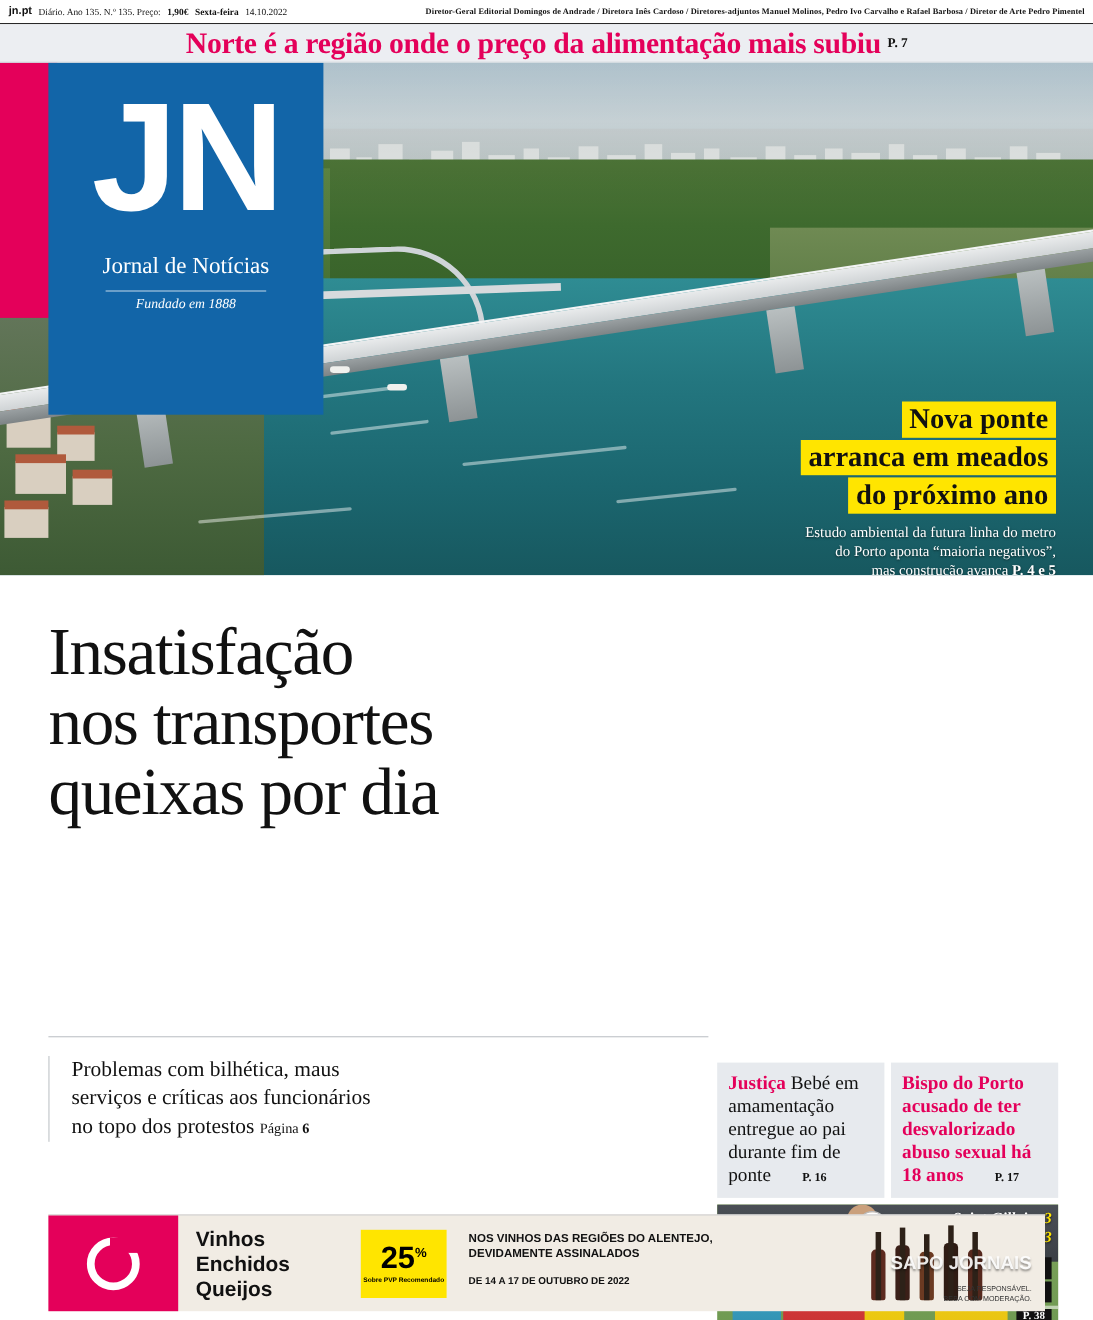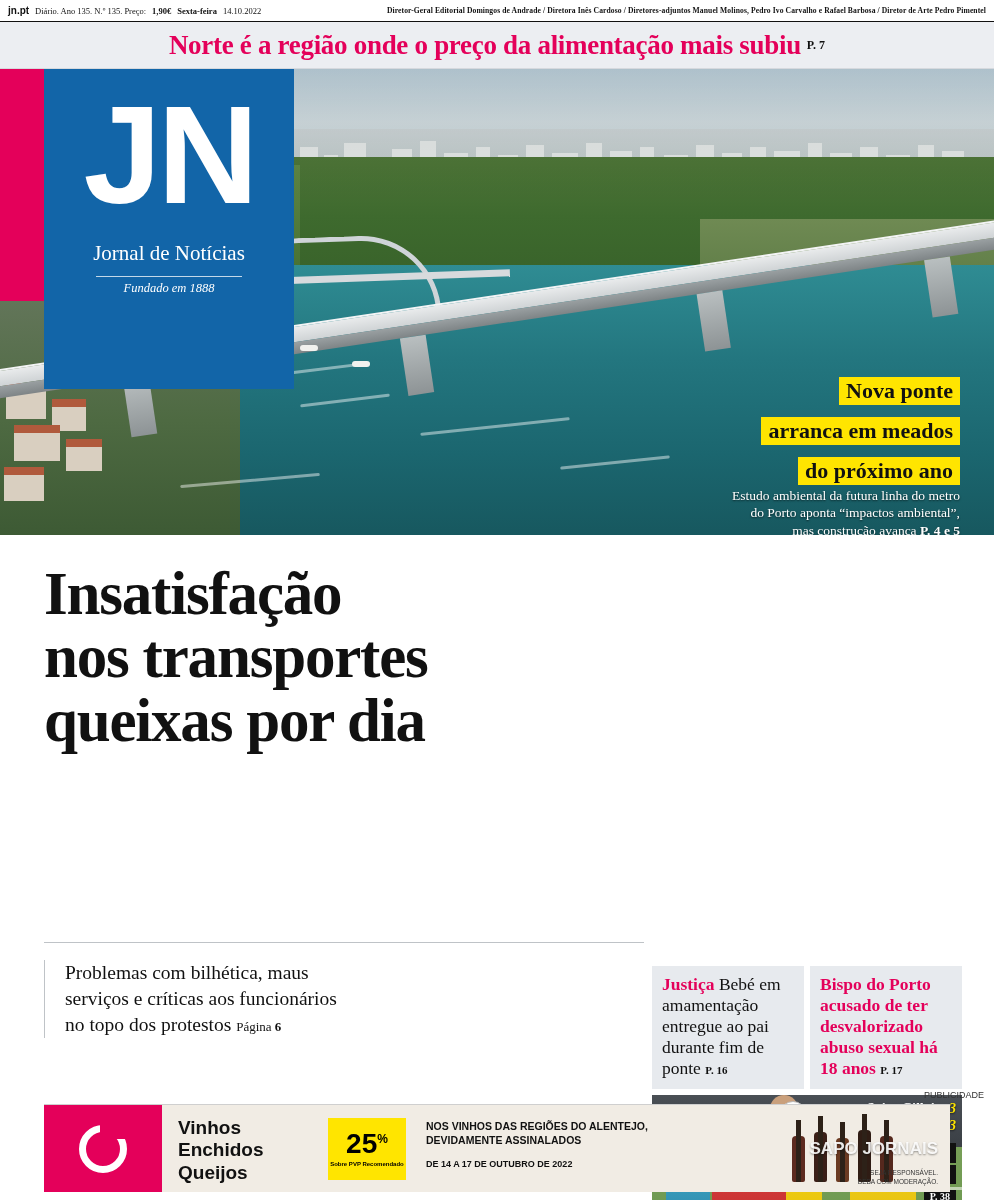--- a/index.html
+++ b/index.html
@@ -22,21 +22,21 @@
     color:#111;
     gap: 6px;
     white-space: nowrap;
   }
   .topbar .site { font-weight:bold; font-size:10px; font-family:"Liberation Sans", sans-serif;}
   .topbar .meta { font-size:8.5px; }
   .topbar .staff { margin-left:auto; font-size:7.6px; font-weight:bold; letter-spacing:0.1px;text-align:center; }
 
   
   .pinkstrip {
-    height: 47px;
+    height: 35px;
     background:#eceef2;
     display:flex; align-items:center; justify-content:center;
     border-bottom: 1px solid #d6d9de;
   }
   .pinkstrip h1 {
     font-size: 27px; color:#e4005a; font-weight:bold; letter-spacing:-0.3px;
   }
   .pinkstrip .pg { font-size:12px; color:#111; margin-left:6px; font-weight:bold;}
 
   
@@ -147,50 +147,50 @@
   }
   .logo-blue .founded {
     font-size:12.5px; font-style:italic; margin-top:10px; border-top:1px solid rgba(255,255,255,.75);
     display:inline-block; padding-top:4px; padding-left:28px; padding-right:28px;
   }
 
   
   .yellow-wrap { position:absolute; right:34px; top:308px; width:326px; z-index:8; text-align:right;}
   .yellow-wrap .ln {
     display:inline-block; background:#ffe500; color:#111; font-weight:bold;
-    font-size:22px; line-height:1.14; padding:1px 7px 2px 7px; margin-bottom:12px;
+    font-size:26px; line-height:1.14; padding:1px 7px 2px 7px; margin-bottom:2px;
   }
   .yellow-sub {
     position:absolute; right:34px; top:418px; width:330px; text-align:right; z-index:8;
     color:#fff; font-size:13.5px; line-height:1.28; text-shadow: 0 1px 2px rgba(0,0,0,.65);
   }
   .yellow-sub b { font-weight:bold; }
 
   
   .mainwrap { position:absolute; left:0; top:466px; width:994px; height:620px; }
   .leftcol { position:absolute; left:44px; top:96px; width:600px; }
   .leftcol h2 {
-    font-size: 61px; line-height: 1.04; letter-spacing:-1.2px; color:#111; font-weight:bold;
+    font-size: 61px; line-height: 1.04; letter-spacing:-1.2px; color:#111; font-weight:normal;
   }
   .rule-left { position:absolute; left:44px; top:476px; width:600px; height:1px; background:#bfc3c7;}
   .decks { position:absolute; left:44px; top:494px; width:600px; display:flex; gap:0; }
   .deck { font-size:19.5px; line-height:1.33; color:#111; }
   .deck.a { width:292px; padding-right:16px; }
   .deck.b { width:300px; padding-left:20px; border-left:1px solid #bfc3c7; }
   .deck .pg { font-size:13px; }
   .deck .pg b { font-weight:bold; }
 
   
   .rail { position:absolute; left:652px; top:500px; width:310px; }
   .rail-top { display:flex; gap:6px; }
   .box-grey {
     background:#e7eaee; padding:8px 10px 10px 10px; font-size:17.5px; line-height:1.2; color:#111;
   }
   .box-grey .kicker { color:#e4005a; font-weight:bold; }
-  .box-grey .pg { font-size:11px; font-weight:bold; }
+  .box-grey .pg { font-size:11px; font-weight:bold;margin-left:24px; }
   .rail-top .b1 { width:152px; }
   .rail-top .b2 { width:152px; color:#e4005a; font-weight:bold; }
 
   .sportphoto {
     margin-top:6px; width:310px; height:202px; position:relative; overflow:hidden;
     background: linear-gradient(#7fa35c 0%, #6f9a52 55%, #8db468 100%);
   }
   .sportphoto .pitchline {
     position:absolute; left:0; width:310px; height:3px; background:rgba(255,255,255,.55);
   }
@@ -375,21 +375,21 @@
       <div class="founded">Fundado em 1888</div>
     </div>
 
     <div class="yellow-wrap">
       <div><span class="ln">Nova ponte</span></div>
       <div><span class="ln">arranca em meados</span></div>
       <div><span class="ln">do próximo ano</span></div>
     </div>
     <div class="yellow-sub">
       <div>Estudo ambiental da futura linha do metro</div>
-      <div>do Porto aponta “impactos ambiental”,</div>
+      <div>do Porto aponta “maioria negativos”,</div>
       <div><span>mas construção avança</span>
         <b>P. 4 e 5</b></div>
     </div>
   </div>
 
   <div class="mainwrap">
 
     <div class="leftcol">
       <h2>
         <div>Insatisfação</div>
@@ -449,23 +449,20 @@
           <div><span class="ln">HAT-TRICK DE VITINHA</span></div>
           <div><span class="ln">DÁ ESPERANÇA</span></div>
           <div><span class="pg">P. 38</span></div>
         </div>
       </div>
 
     </div>
   </div>
 
   <div class="adzone">
-    <div class="pubrow">
-      <span>PUBLICIDADE</span>
-    </div>
     <div class="adbox">
       <div class="ad-logo">
         <div class="c"></div>
       </div>
       <div class="ad-words">
         <div>Vinhos</div>
         <div>Enchidos</div>
         <div>Queijos</div>
       </div>
       <div class="ad-disc">

